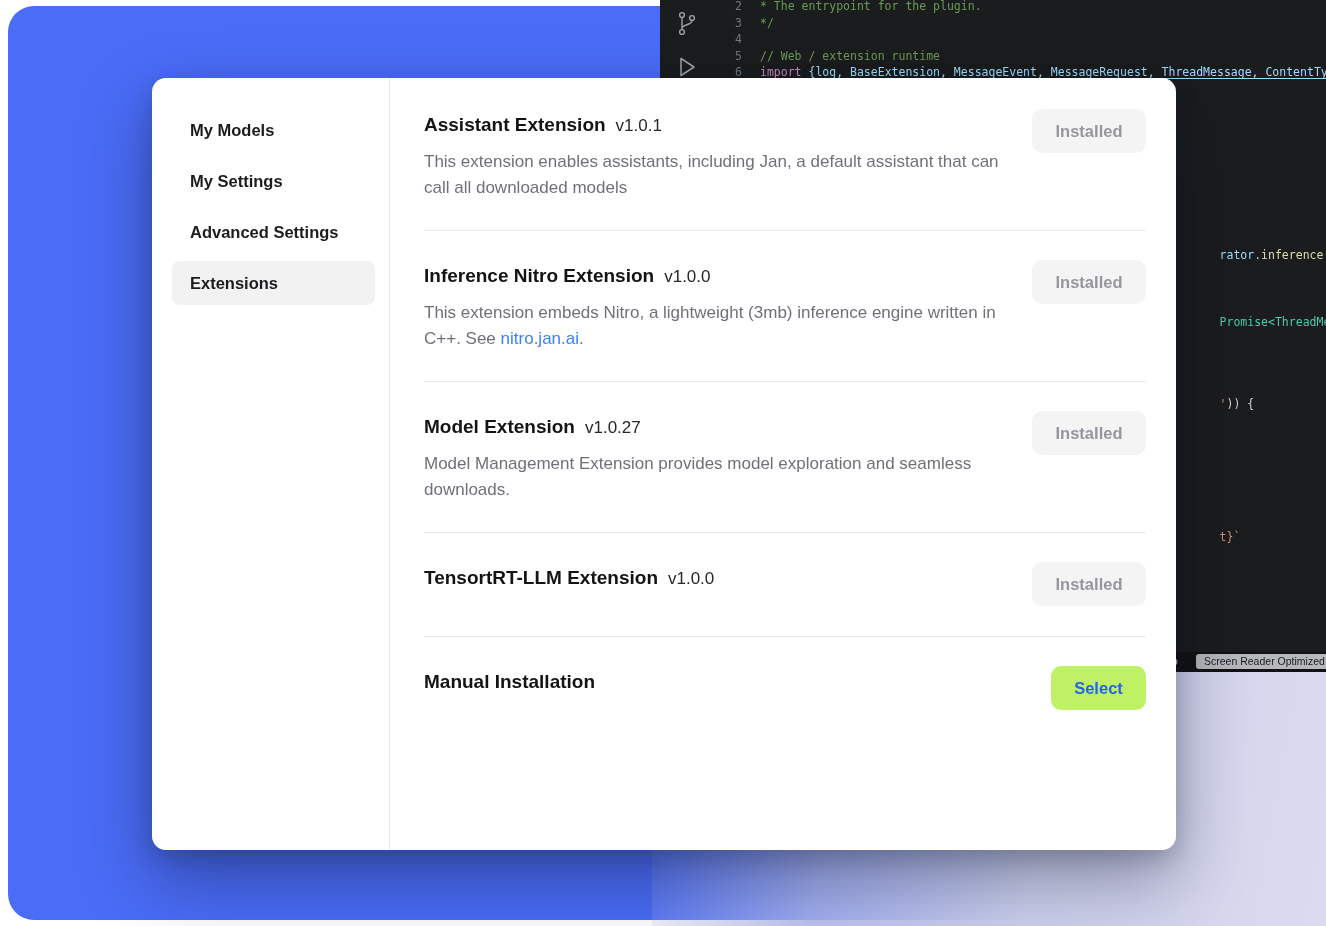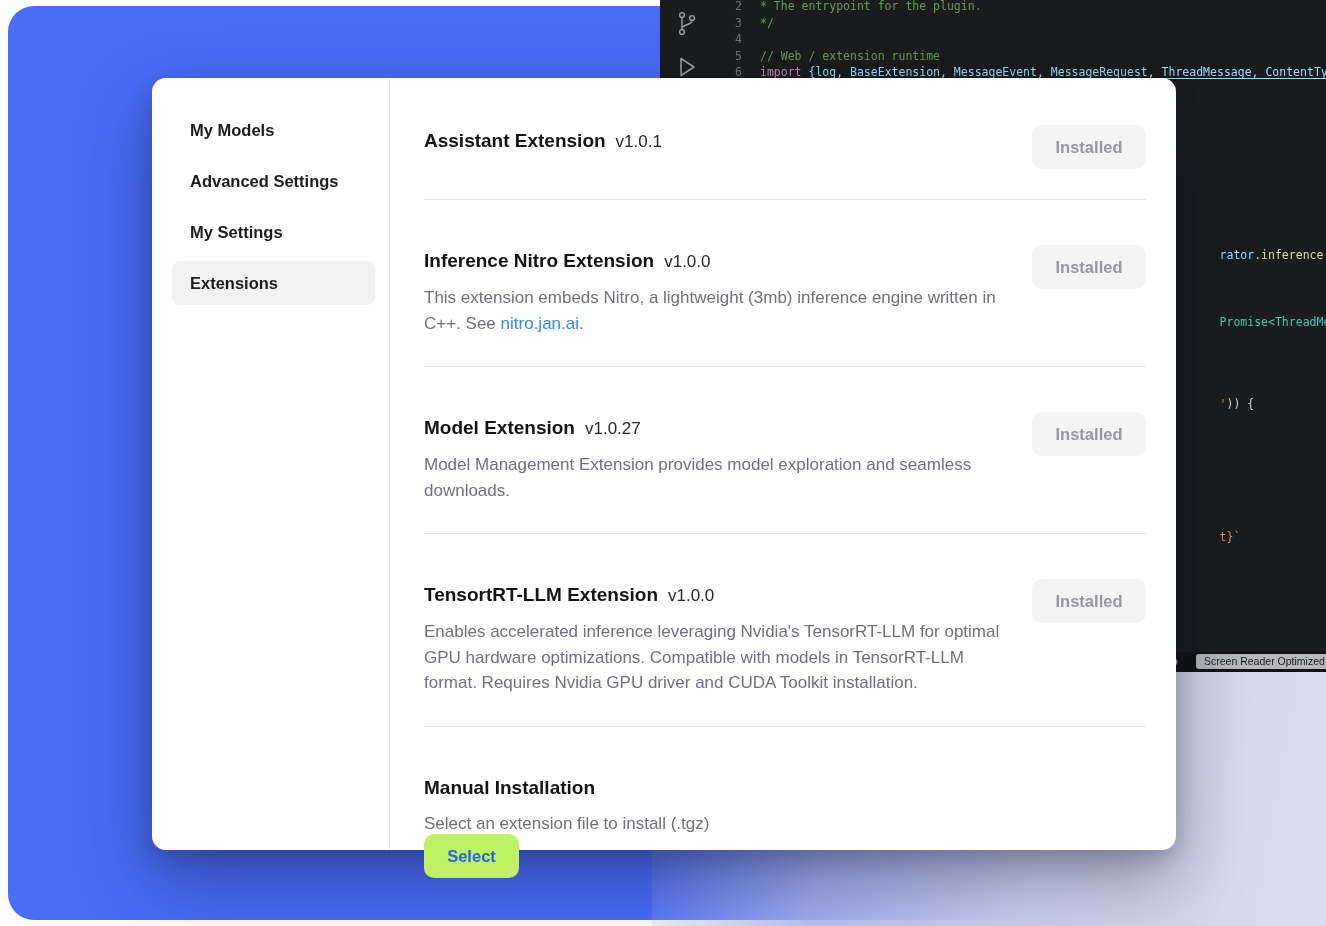--- a/index.html
+++ b/index.html
@@ -64,24 +64,24 @@
   .side-item{
     height:44px;margin:0 14px 7px 20px;padding-left:18px;border-radius:8px;
     display:flex;align-items:center;
     font-size:16.5px;font-weight:700;color:#1c1c1f;cursor:pointer;
   }
   .side-item.active{background:#f2f2f3;}
 
   .content{flex:1;padding:0 30px 0 34px;box-sizing:border-box;}
   .row{
     display:flex;justify-content:space-between;align-items:flex-start;
-    padding:31px 0 30px 0;border-bottom:1px solid #e7e7ea;margin-top:16px;
+    padding:31px 0 30px 0;border-bottom:1px solid #e7e7ea;
   }
   .row.first{padding-top:33px;}
-  .row.last{border-bottom:none;padding-bottom:24px;flex-direction:column;}
+  .row.last{border-bottom:none;padding-bottom:24px;}
   .ext-info{max-width:578px;}
   .row-title{margin:0;font-size:19px;font-weight:700;color:#141417;line-height:28px;}
   .row-version{font-size:17px;font-weight:400;margin-left:10px;color:#26262b;}
   .row-desc{margin-top:9px;font-size:17px;color:#70707a;line-height:1.5;}
   .row-desc a{color:#3b82f6;text-decoration:none;}
   .btn{
     min-width:114px;height:44px;border-radius:10px;border:none;
     background:#f4f4f5;color:#96969e;font-size:16.5px;font-weight:600;
     font-family:Liberation Sans, sans-serif;
     display:flex;align-items:center;justify-content:center;
@@ -154,35 +154,36 @@
 
   <div class="gradient"></div>
 
   <div class="card">
 
     <div class="sidebar">
       <div class="side-item">
         <span>My Models</span>
       </div>
       <div class="side-item">
+        <span>My Settings</span>
+      </div>
+      <div class="side-item">
         <span>Advanced Settings</span>
-      </div>
-      <div class="side-item">
-        <span>My Settings</span>
       </div>
       <div class="side-item active">
         <span>Extensions</span>
       </div>
     </div>
 
     <div class="content">
 
       <div class="row first">
         <div class="ext-info">
           <h3 class="row-title"><span>Assistant Extension</span><span class="row-version">v1.0.1</span></h3>
+          <div class="row-desc">This extension enables assistants, including Jan, a default assistant that can call all downloaded models</div>
         </div>
         <button class="btn">Installed</button>
       </div>
 
       <div class="row">
         <div class="ext-info">
           <h3 class="row-title"><span>Inference Nitro Extension</span><span class="row-version">v1.0.0</span></h3>
           <div class="row-desc"><span>This extension embeds Nitro, a lightweight (3mb) inference engine written in C++. See </span><a href="#">nitro.jan.ai</a><span>.</span></div>
         </div>
         <button class="btn">Installed</button>
@@ -192,29 +193,27 @@
         <div class="ext-info">
           <h3 class="row-title"><span>Model Extension</span><span class="row-version">v1.0.27</span></h3>
           <div class="row-desc">Model Management Extension provides model exploration and seamless downloads.</div>
         </div>
         <button class="btn">Installed</button>
       </div>
 
       <div class="row">
         <div class="ext-info">
           <h3 class="row-title"><span>TensortRT-LLM Extension</span><span class="row-version">v1.0.0</span></h3>
-          <div class="row-desc">Enables accelerated inference leveraging Nvidia's TensorRT-LLM for optimal GPU hardware optimizations. Compatible with models in TensorRT-LLM format. Requires Nvidia GPU driver and CUDA Toolkit installation.</div>
         </div>
         <button class="btn">Installed</button>
       </div>
 
       <div class="row last">
         <div class="ext-info">
           <h3 class="row-title"><span>Manual Installation</span></h3>
-          <div class="row-desc">Select an extension file to install (.tgz)</div>
         </div>
         <button class="btn select">Select</button>
       </div>
 
     </div>
   </div>
 
 </div>
 
 </body></html>

